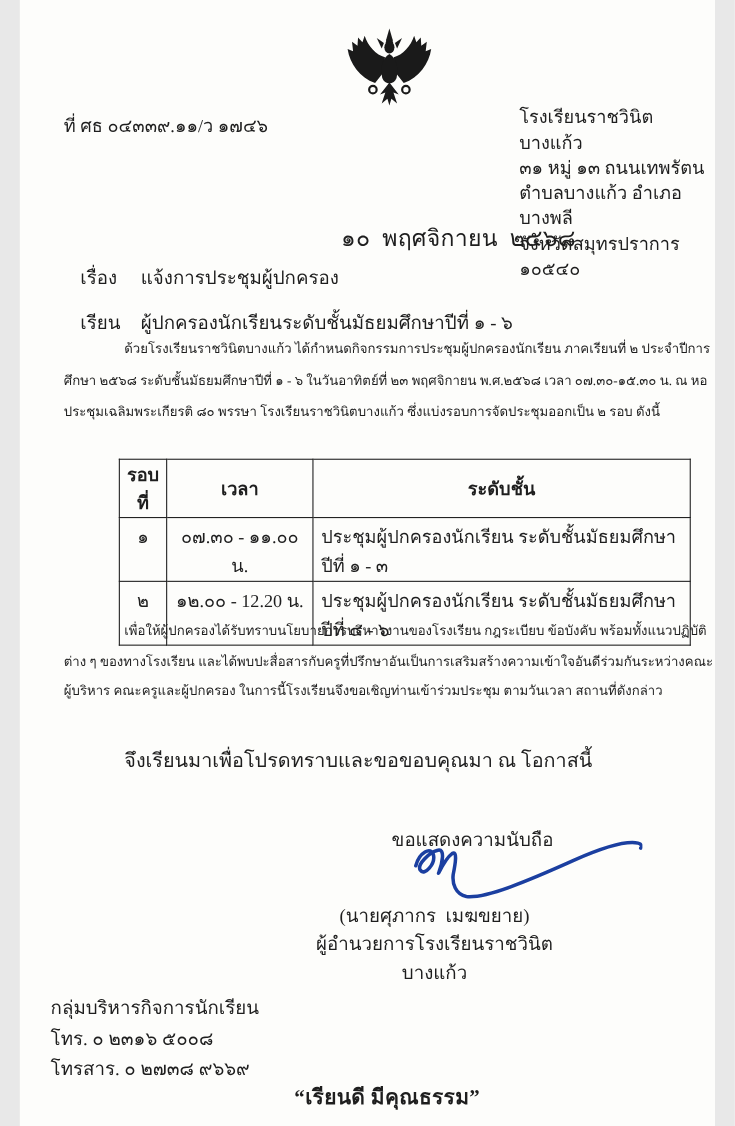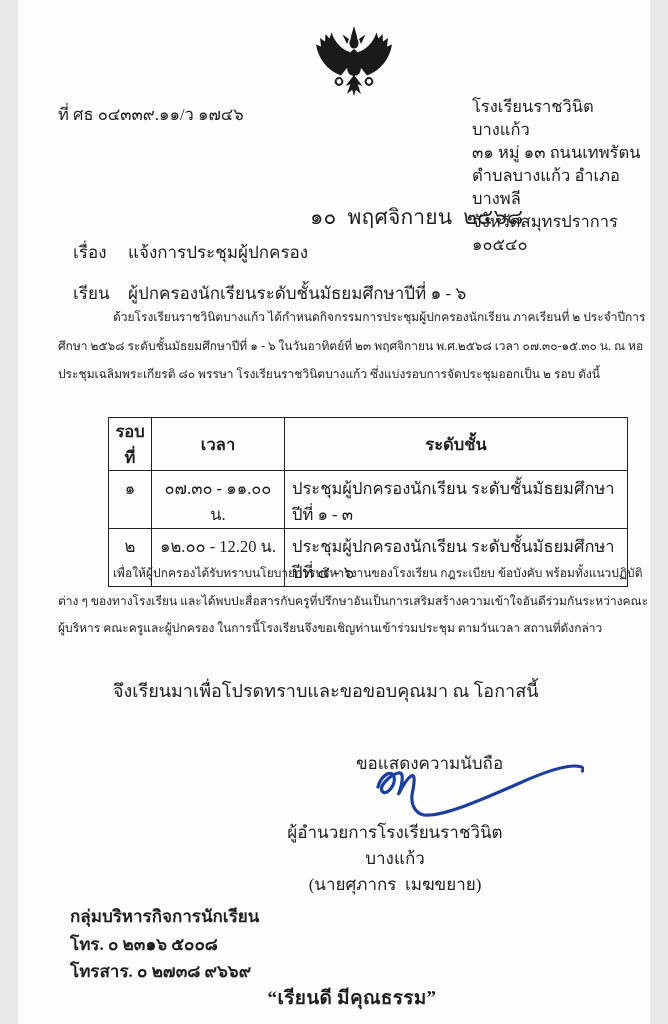--- a/index.html
+++ b/index.html
@@ -37,21 +37,21 @@
   }
   table.schedule th{font-weight:bold;height:23px;text-align:center;padding:0 2px;}
   table.schedule td{vertical-align:top;padding-top:4px;}
   td.c1,td.c2{text-align:center;}
   td.c3{text-align:left;padding-left:8px;}
   tr.r1 td{height:41px;}
   tr.r2 td{height:43px;}
   .closing{left:338px;top:749px;font-size:17px;}
   .signature-svg{left:346px;top:753px;}
   .signer{left:256px;top:820px;width:242px;text-align:center;font-size:17px;line-height:26px;}
-  .footer{left:52px;top:903px;font-size:17px;line-height:27.5px;font-weight:bold;}
+  .footer{left:28px;top:903px;font-size:17px;line-height:27.5px;}
   .slogan{left:0;top:982px;width:668px;text-align:center;font-weight:bold;font-size:19px;letter-spacing:.3px;}
   .emblem{left:286px;top:23px;}
 </style>
 </head>
 <body>
 
 <div class="page">
 
   <svg class="abs emblem" width="100" height="104" viewBox="0 0 100 100" aria-hidden="true">
     <g fill="#1a1a1a" stroke="none">
@@ -138,22 +138,22 @@
              C41 18 38 32 35 40
              C33 45 40 28 47 23
              C52 20 50 32 48 42
              C47 50 50 60 60 62
              C78 64 118 47 158 29
              C184 17.5 204 11 216 13.5
              C219 14.2 220 16 218.5 18" fill="none" stroke-linecap="round" stroke-linejoin="round" stroke-width="3.2" stroke="#1b3fa0"></path>
   </svg>
 
   <div class="abs signer">
+    <div>(นายศุภากร&nbsp;&nbsp;เมฆขยาย)</div>
     <div>ผู้อำนวยการโรงเรียนราชวินิตบางแก้ว</div>
-    <div>(นายศุภากร&nbsp;&nbsp;เมฆขยาย)</div>
   </div>
 
   <div class="abs footer">
     <div>กลุ่มบริหารกิจการนักเรียน</div>
     <div>โทร. ๐ ๒๓๑๖ ๕๐๐๘</div>
     <div>โทรสาร. ๐ ๒๗๓๘ ๙๖๖๙</div>
   </div>
 
   <div class="abs slogan">“เรียนดี มีคุณธรรม”</div>
 

